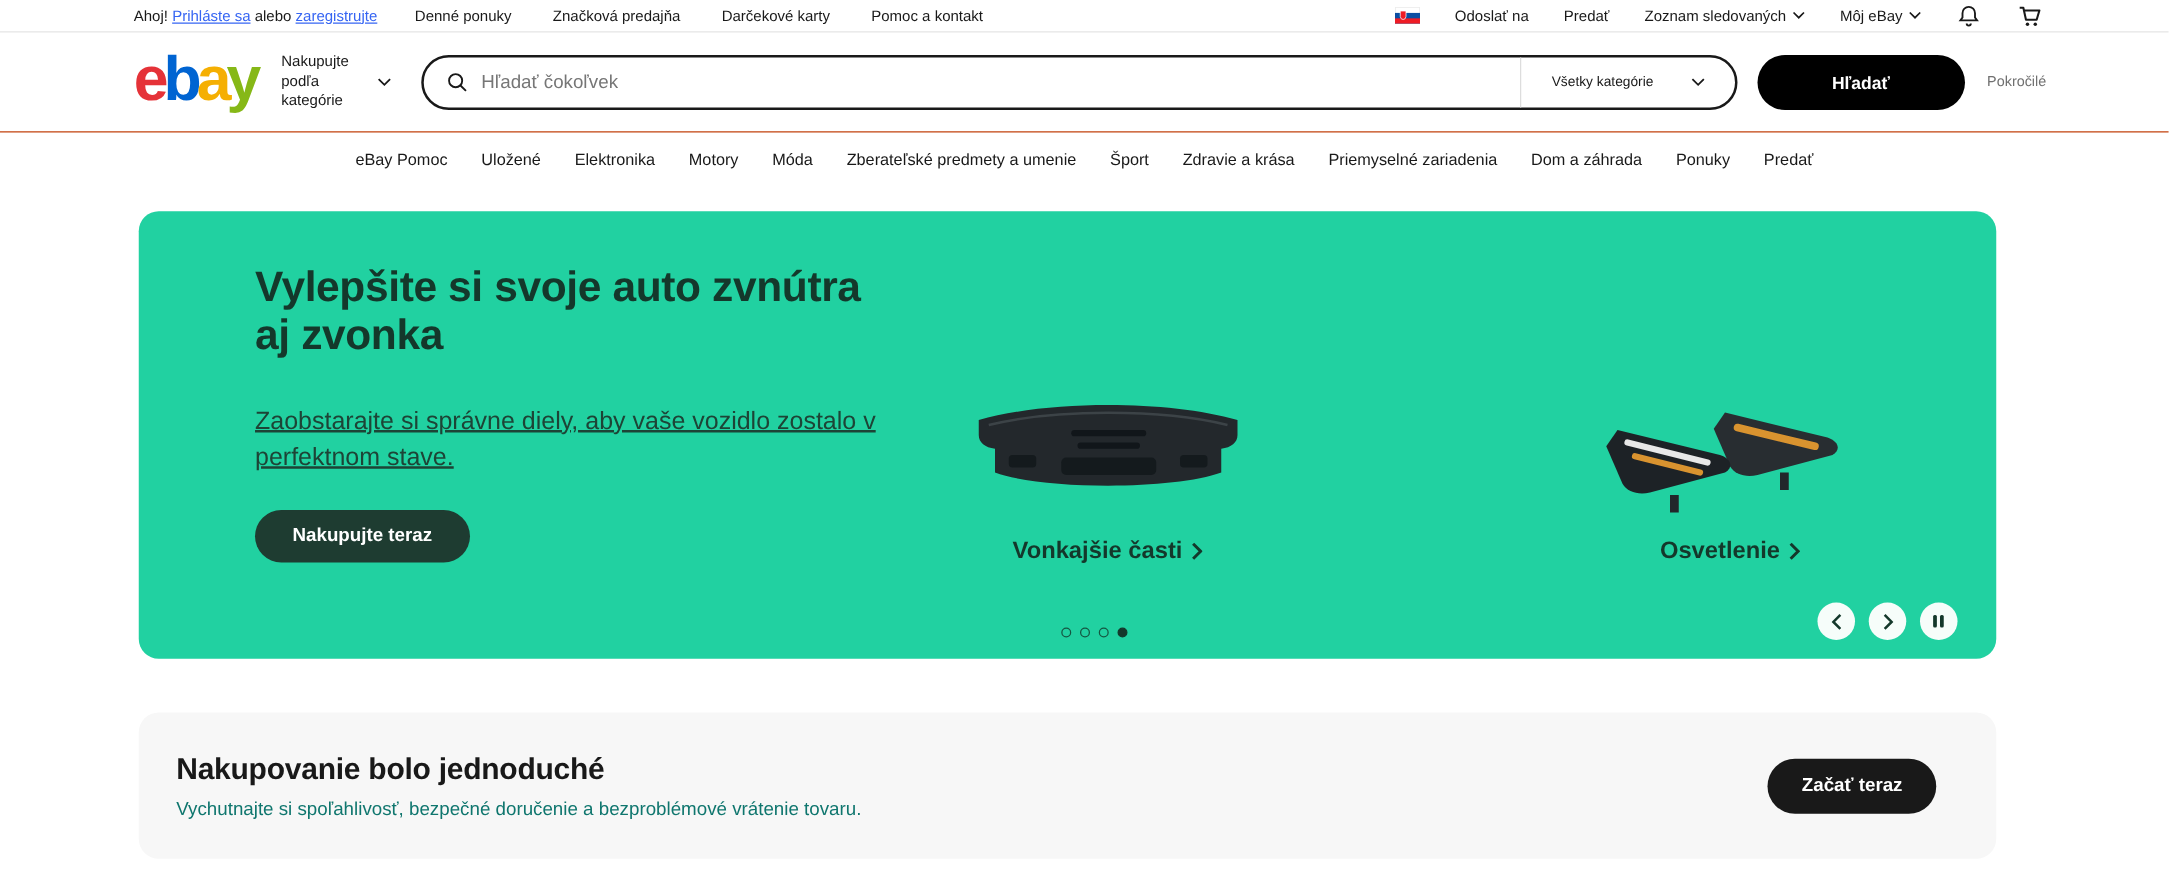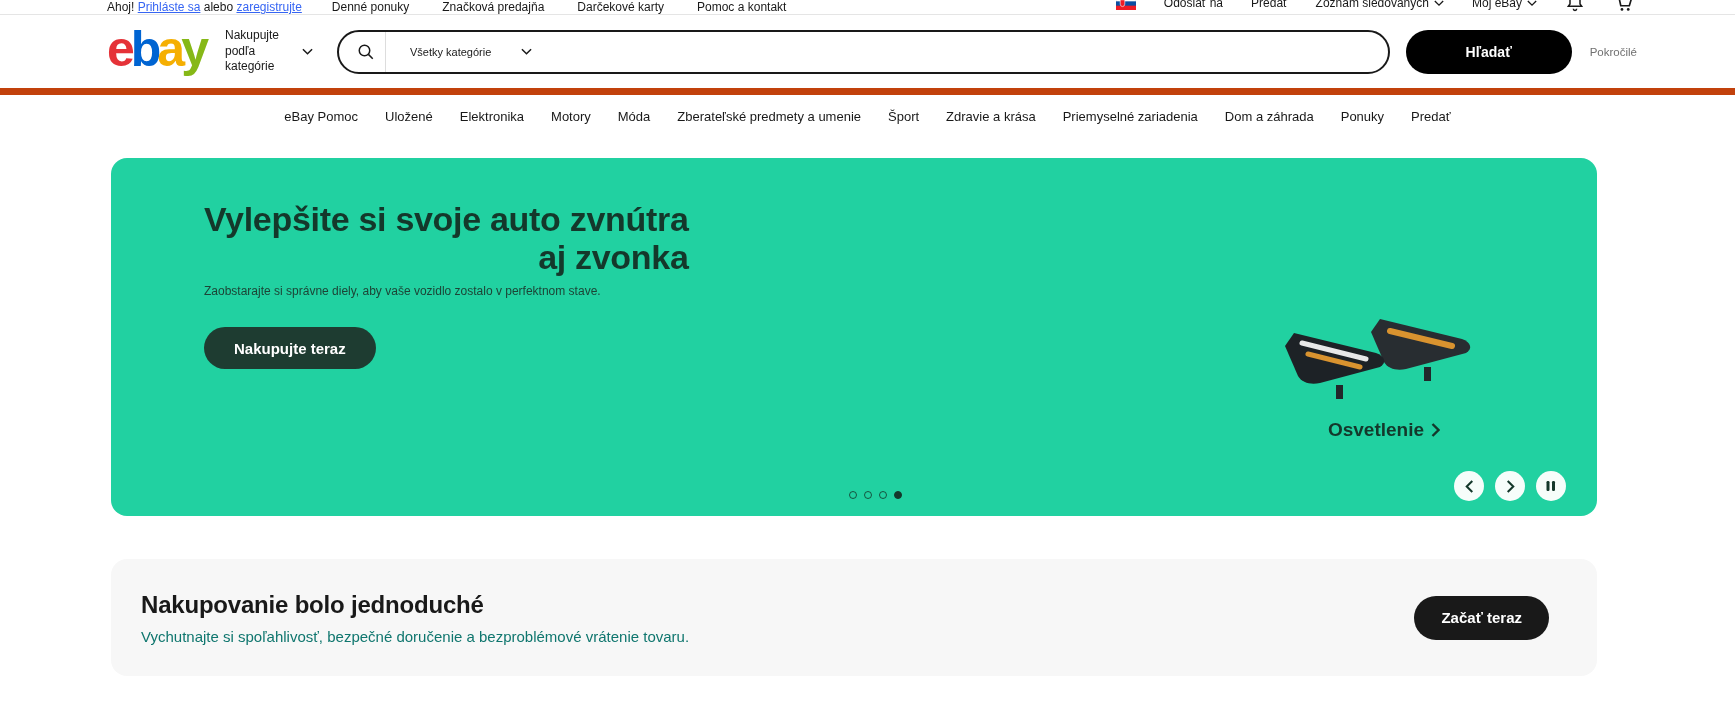--- a/index.html
+++ b/index.html
@@ -1,52 +1,52 @@
 <!DOCTYPE html>
 <html><head>
 <meta charset="utf-8">
 <style>
   * { margin:0; padding:0; box-sizing:border-box; }
   html,body { width:1735px; height:715px; background:#fff; font-family:"Liberation Sans", sans-serif; color:#191919; overflow:hidden; }
   a { color:inherit; text-decoration:none; cursor:pointer; }
 
   
-  .topbar { height:15px; display:flex; justify-content:space-between; align-items:flex-end; padding:0 100px 0 107px; border-bottom:1px solid #e5e5e5; font-size:12px; }
+  .topbar { height:26px; display:flex; justify-content:space-between; align-items:center; padding:0 100px 0 107px; border-bottom:1px solid #e5e5e5; font-size:12px; }
   .topbar-left, .topbar-right { display:flex; align-items:center; }
   .topbar-left .greet { margin-right:30px; white-space:nowrap; }
   .topbar-left .greet a { color:#3665f3; text-decoration:underline; }
   .topbar-left > a { margin-right:33px; white-space:nowrap; }
   .topbar-right > * { margin-left:28px; white-space:nowrap; display:flex; align-items:center; gap:5px; }
   .flag { display:inline-flex; margin-left:28px; }
   .icon-btn { cursor:pointer; }
 
   
-  .header { height:80px; display:flex; align-items:center; padding:0 98px 0 107px; border-bottom:7px solid #c2410c; }
+  .header { height:80px; display:flex; align-items:center; padding:0 98px 0 107px; border-bottom:1px solid #c2410c; }
   .logo { font-size:50px; font-weight:700; letter-spacing:-4px; line-height:1; cursor:pointer; padding-bottom:6px; }
   .logo .l0{color:#e53238;} .logo .l1{color:#0064d2;} .logo .l2{color:#f5af02;} .logo .l3{color:#86b817;}
   .shopby { margin-left:20px; display:flex; align-items:center; gap:7px; cursor:pointer; }
   .shopby .txt { width:70px; font-size:12px; line-height:1.3; }
   .search-pill { flex:1; margin-left:24px; height:44px; border:2px solid #191919; border-radius:23px; display:flex; align-items:center; padding-left:18px; background:#fff; }
   .search-pill .mag { display:flex; margin-right:10px; }
   .search-pill input { flex:1; border:none; outline:none; font-size:15px; font-family:"Liberation Sans",sans-serif; color:#191919; background:transparent; }
   .search-pill input::placeholder { color:#767676; }
   .cat-select { display:flex; align-items:center; gap:30px; padding:0 24px; align-self:stretch; border-left:1px solid #ddd; font-size:11px; cursor:pointer; white-space:nowrap; }
   .search-btn { margin-left:16px; width:166px; height:44px; border:none; border-radius:23px; background:#000000; color:#fff; font-size:14px; font-weight:700; cursor:pointer; font-family:"Liberation Sans",sans-serif; }
   .advanced { margin-left:18px; font-size:11.5px; color:#707070; }
 
   
   .catnav { height:42px; display:flex; justify-content:center; align-items:center; gap:27px; font-size:13px; }
   .catnav a { white-space:nowrap; }
 
   
   .hero { position:relative; margin:21px 0 0 111px; width:1486px; height:358px; border-radius:16px; background:#21d1a1; overflow:hidden; }
   .hero-text { position:absolute; left:93px; top:42px; }
   .hero-title { font-size:34px; font-weight:700; color:#14382b; line-height:1.13; letter-spacing:-0.3px; }
-  .hero-title span { display:block;text-align:right; }
-  .hero-sub { margin-top:6px; font-size:12px; color:#1d4436; line-height:1.45; max-width:522px; }
+  .hero-title span { display:block; }
+  .hero-sub { margin-top:35px; font-size:20px; color:#1d4436; line-height:1.45; max-width:522px;text-decoration:underline; }
   .hero-cta { display:inline-flex; align-items:center; margin-top:27px; height:42px; padding:0 30px; border-radius:22px; background:#1e3c31; color:#fff; font-size:15px; font-weight:700; border:none; cursor:pointer; font-family:"Liberation Sans",sans-serif; }
   .hero-tile { position:absolute; top:110px; width:240px; display:flex; flex-direction:column; align-items:center; cursor:pointer; }
   .tile-1 { left:655px; } .tile-2 { left:903px; } .tile-3 { left:1153px; }
   .tile-img { height:135px; display:flex; align-items:flex-end; justify-content:center; }
   .tile-label { margin-top:16px; display:flex; align-items:center; gap:7px; font-size:19px; font-weight:700; color:#14382b; }
   .hero-dots { position:absolute; left:738px; top:333px; display:flex; gap:7px; align-items:center; }
   .dot { width:8px; height:8px; border-radius:50%; border:1.5px solid rgba(18,44,34,.75); cursor:pointer; }
   .dot.active { background:#14382b; border-color:#14382b; }
   .hero-controls { position:absolute; top:313px; left:1343px; display:flex; gap:11px; }
   .ctrl { width:30px; height:30px; border-radius:50%; background:#f6fdfa; display:flex; align-items:center; justify-content:center; cursor:pointer; border:none; }
@@ -122,20 +122,21 @@
         <path d="M1 1l5 5 5-5" fill="none" stroke="#191919" stroke-width="1.6"></path>
       </svg>
   </div>
   <div class="search-pill">
     <span class="mag">
       <svg width="18" height="18" viewBox="0 0 24 24">
           <circle cx="10" cy="10" r="7" fill="none" stroke="#191919" stroke-width="2"></circle>
           <line x1="15.2" y1="15.2" x2="21" y2="21" stroke="#191919" stroke-width="2"></line>
         </svg>
     </span>
+    <input type="text" placeholder="Hľadať čokoľvek" style="">
     <div class="cat-select">
       <span>Všetky kategórie</span>
       <svg width="11" height="8" viewBox="0 0 12 8">
           <path d="M1 1l5 5 5-5" fill="none" stroke="#191919" stroke-width="1.6"></path>
         </svg>
     </div>
   </div>
   <button class="search-btn">Hľadať</button>
   <a class="advanced">Pokročilé</a>
 </div>
@@ -158,20 +159,39 @@
 <section class="hero">
   <div class="hero-text">
     <h1 class="hero-title">
       <span>Vylepšite si svoje auto zvnútra</span>
       <span>aj zvonka</span>
     </h1>
     <p class="hero-sub">Zaobstarajte si správne diely, aby vaše vozidlo zostalo v perfektnom stave.</p>
     <button class="hero-cta">Nakupujte teraz</button>
   </div>
 
+  <div class="hero-tile tile-1">
+    <div class="tile-img">
+      <svg width="215" height="100" viewBox="0 0 215 100">
+        <path d="M4 22 C60 6 155 6 211 22 L211 34 C211 40 206 44 198 45 L198 64 C160 78 55 78 17 64 L17 45 C9 44 4 40 4 34 Z" fill="#23282c"></path>
+        <path d="M12 26 C65 13 150 13 203 26" stroke="#3c4347" stroke-width="2" fill="none"></path>
+        <rect x="78" y="30" width="60" height="5" rx="2.5" fill="#11161a"></rect>
+        <rect x="83" y="40" width="50" height="5" rx="2.5" fill="#11161a"></rect>
+        <rect x="70" y="52" width="76" height="14" rx="4" fill="#141a1d"></rect>
+        <rect x="28" y="50" width="22" height="10" rx="3" fill="#141a1d"></rect>
+        <rect x="165" y="50" width="22" height="10" rx="3" fill="#141a1d"></rect>
+      </svg>
+    </div>
+    <div class="tile-label">
+      <span>Vonkajšie časti</span>
+      <svg width="9" height="14" viewBox="0 0 9 14">
+          <path d="M1.5 1l6 6-6 6" fill="none" stroke="#14382b" stroke-width="2.4"></path>
+        </svg>
+    </div>
+  </div>
 
 
   <div class="hero-tile tile-3">
     <div class="tile-img">
       <svg width="200" height="98" viewBox="0 0 200 98">
         <path d="M96 14 L178 34 C187 37 189 44 182 48 L122 64 C113 66 104 64 100 57 L87 27 Z" fill="#282d31"></path>
         <path d="M106 26 L168 41" stroke="#d9932f" stroke-width="6" stroke-linecap="round"></path>
         <path d="M10 28 L92 48 C101 51 103 58 96 62 L36 78 C27 80 18 78 14 71 L1 41 Z" fill="#1d2226"></path>
         <path d="M18 38 L82 54" stroke="#e8e8e8" stroke-width="5" stroke-linecap="round"></path>
         <path d="M24 49 L76 62" stroke="#d9932f" stroke-width="5" stroke-linecap="round"></path>

